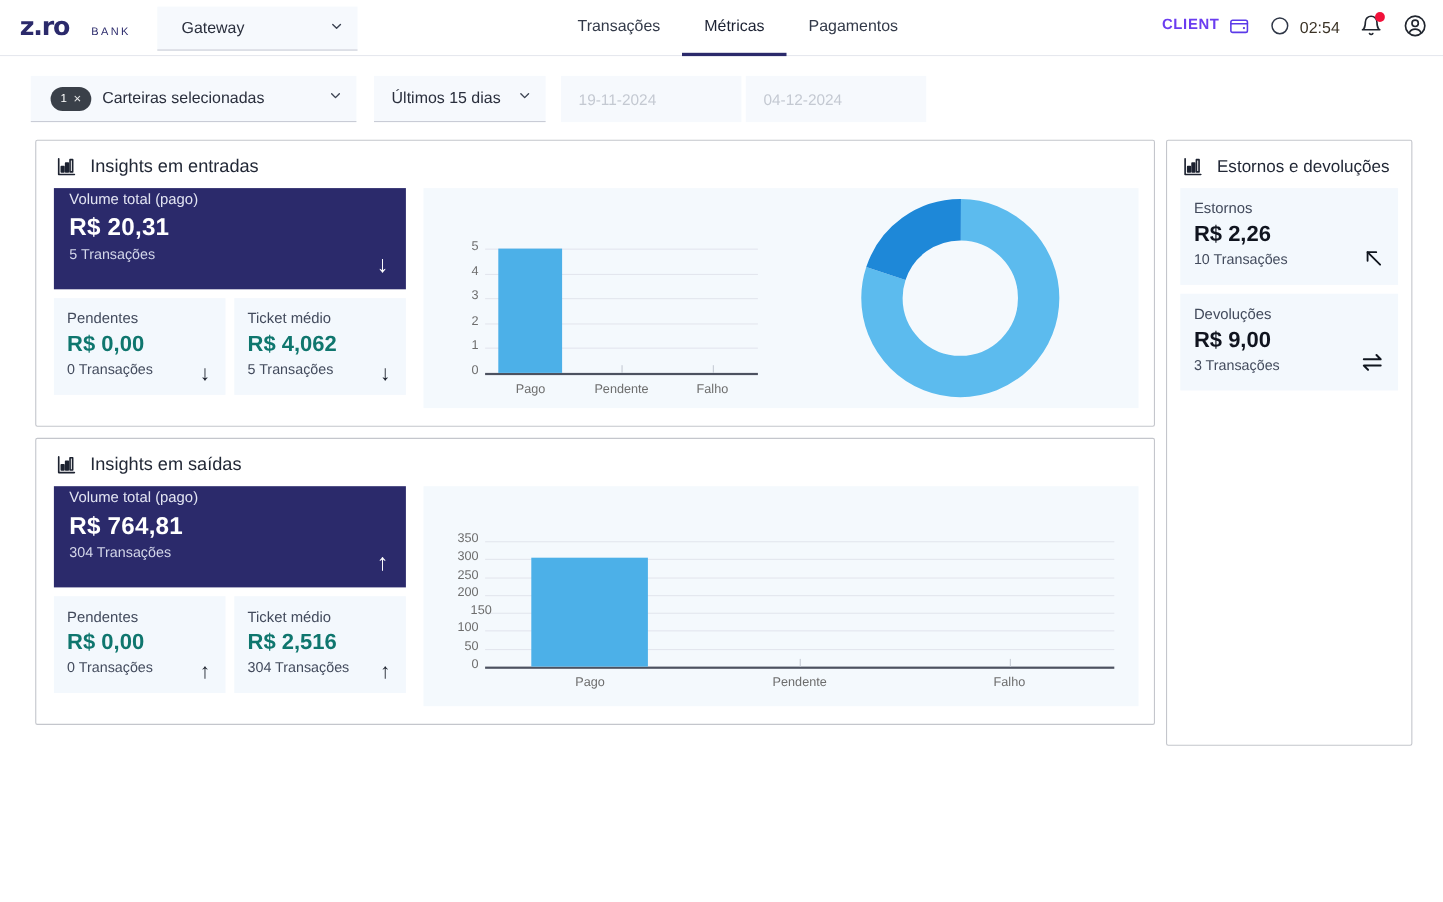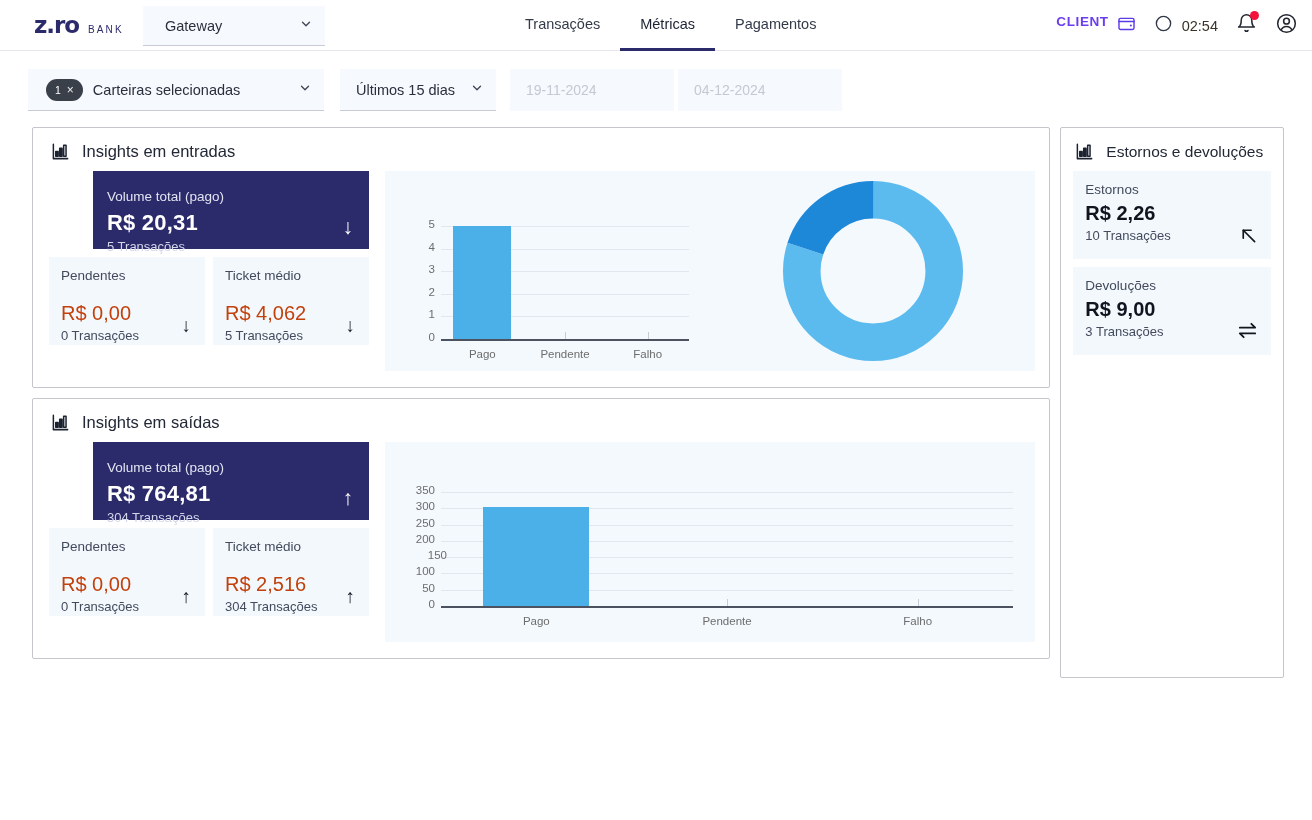--- a/index.html
+++ b/index.html
@@ -14,22 +14,22 @@
   
   .topbar {
     position: relative;
     height: 51px;
     display: flex;
     align-items: center;
     background: #ffffff;
     border-bottom: 1px solid #e6e8ee;
   }
   .brand {
-    display: flex; align-items: baseline; gap: 9px;
-    padding-left: 34px; width: 148px;
+    display: flex; align-items: baseline; gap: 20px;
+    padding-left: 18px; width: 148px;
   }
   .brand-mark {
     font-size: 23px; font-weight: 700; letter-spacing: -1.1px;
     color: #2b2a6b; font-family: "DejaVu Sans", sans-serif;
   }
   .brand-sub {
     font-size: 10px; font-weight: 400; letter-spacing: 2.2px; color: #2b2a6b;
   }
 
   .gw-select {
@@ -109,38 +109,38 @@
   .panel-head {
     display: flex; align-items: center; gap: 12px;
     padding: 14px 0 10px 18px;
   }
   .panel-title { font-size: 16.5px; color: #222836; }
 
   .section-body { display: flex; gap: 0; padding: 0 14px 16px 16px; }
   .stats { width: 320px; display: flex; flex-direction: column; gap: 8px; }
 
   .stat-hero {
-    background: #2b2a6b; color: #fff; height: 78px;
-    padding: 18px 16px 0 14px; position: relative; margin-left: 44px;
+    background: #2b2a6b; color: #fff; height: 92px;
+    padding: 2px 16px 0 14px; position: relative;
   }
   .stat-hero .lbl { font-size: 13.5px; color: #e2e4f2; }
   .stat-hero .val { font-size: 22px; font-weight: 700; margin-top: 6px; letter-spacing: .2px; }
   .stat-hero .sub { font-size: 13px; color: #d3d6e9; margin-top: 3px; }
   .hero-arrow {
     position: absolute; right: 16px; bottom: 12px;
     font-size: 21px; color: #fff; line-height: 1;
   }
 
   .stat-row { display: flex; gap: 8px; }
   .stat-sm {
     flex: 1; background: #f3f8fd; height: 88px;
     padding: 11px 12px 0 12px; position: relative;
   }
   .stat-sm .lbl { font-size: 13.5px; color: #424a5c; }
-  .stat-sm .val { font-size: 20px; font-weight: 400; margin-top: 19px; color: #c2410c; }
+  .stat-sm .val { font-size: 20px; font-weight: 700; margin-top: 5px; color: #0f766e; }
   .stat-sm .sub { font-size: 13px; color: #434b5d; margin-top: 3px; }
   .sm-arrow {
     position: absolute; right: 14px; bottom: 10px;
     font-size: 19px; color: #171c28; line-height: 1;
   }
 
   
   .chart-panel { background: #f4f9fd; flex: 1; margin-left: 16px; position: relative; }
   .entr-charts { display: flex; }
   .bar-area { width: 326px; height: 200px; position: relative; }

